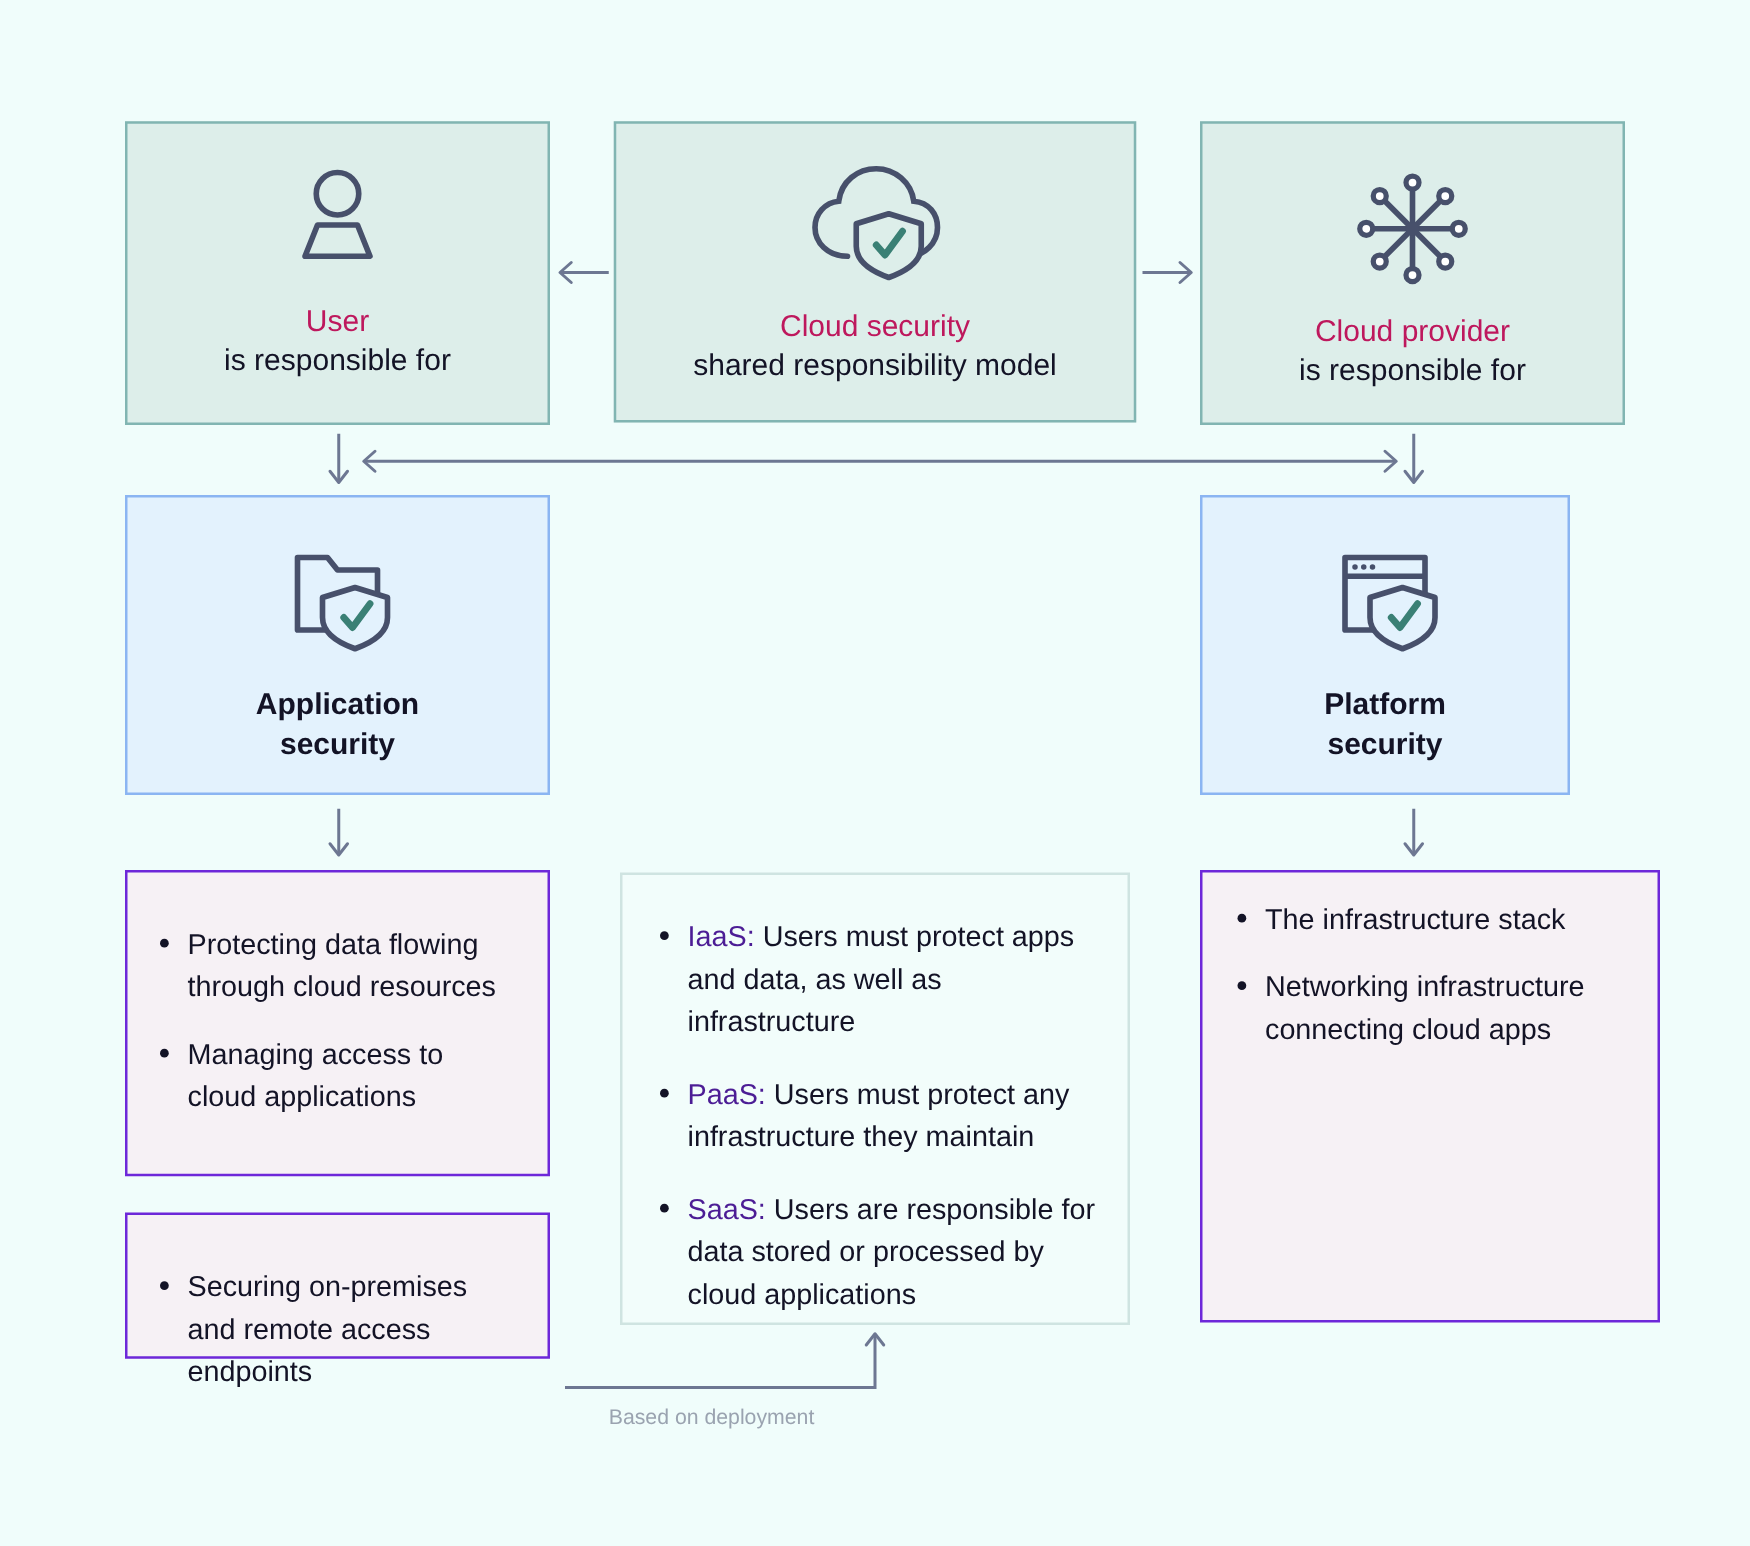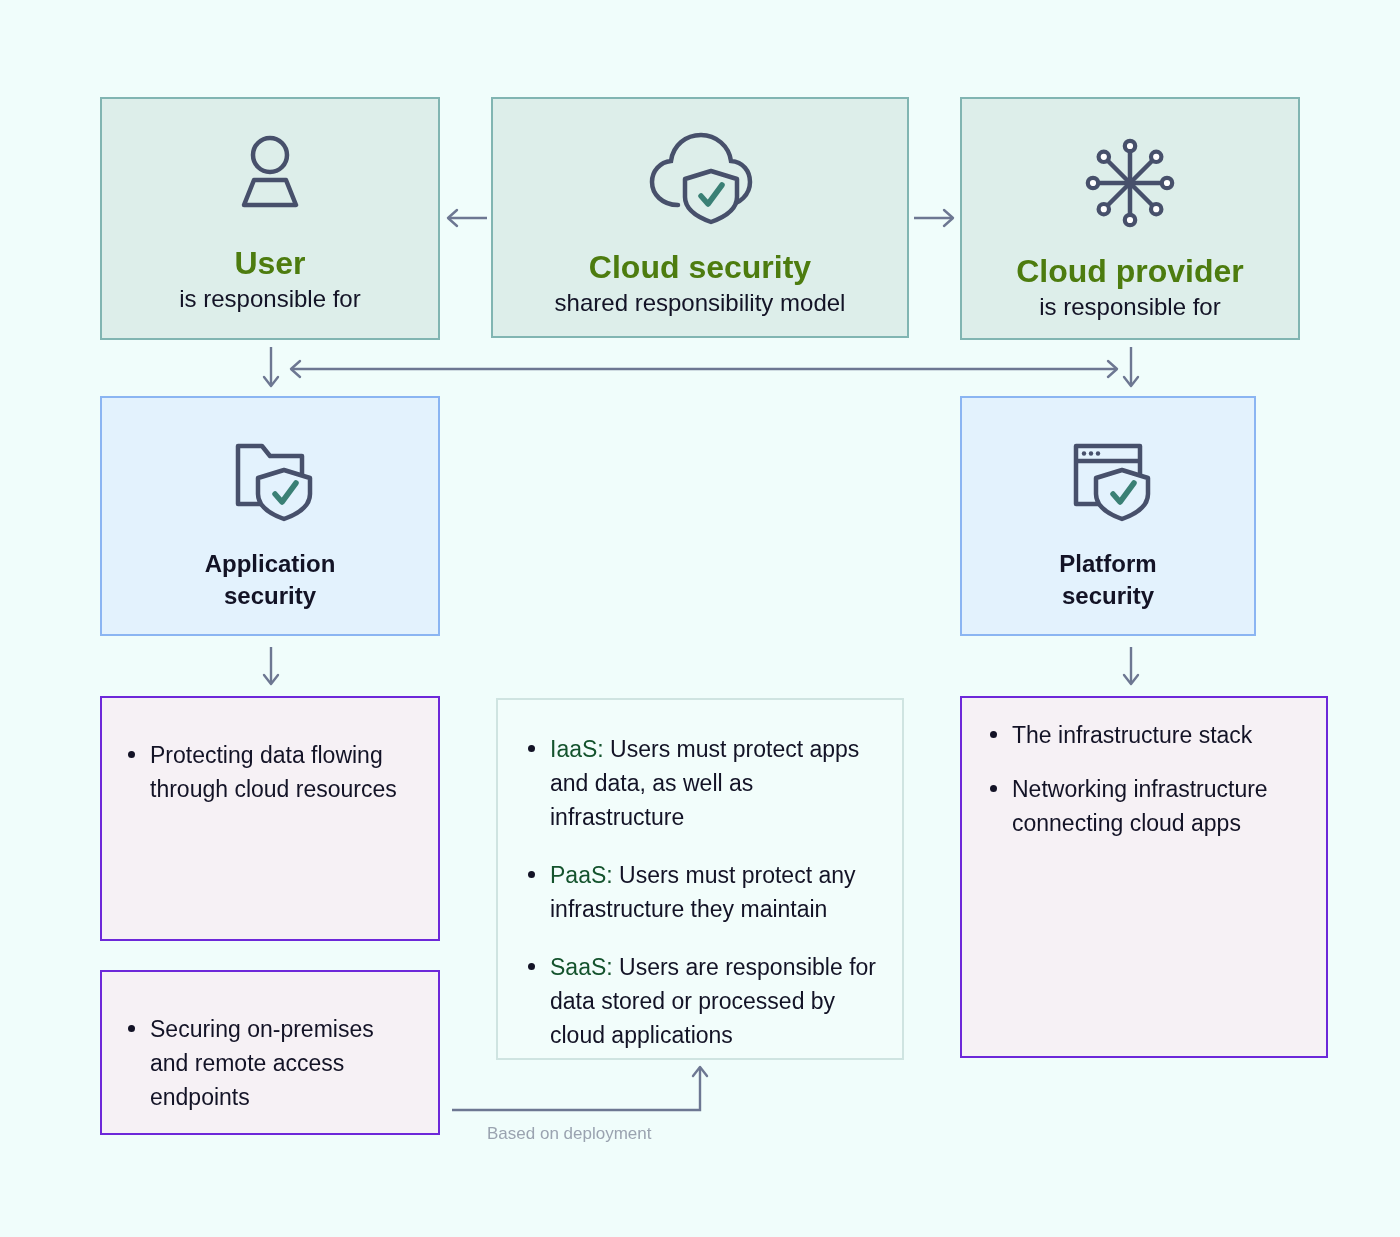--- a/index.html
+++ b/index.html
@@ -48,23 +48,23 @@
     display: flex;
     align-items: center;
     justify-content: center;
     width: 100%;
   }
   .title-row {
     text-align: center;
     line-height: 1.28;
   }
   .title-accent {
-    color: #4d7c0f;
-    font-size: 32px;
-    font-weight: 700;
+    color: #be185d;
+    font-size: 24px;
+    font-weight: 400;
     display: block;
   }
   .title-main {
     color: #131326;
     font-size: 24px;
     font-weight: 400;
     display: block;
   }
   .title-dark {
     color: #131326;
@@ -93,21 +93,21 @@
     content: "";
     position: absolute;
     left: 4px;
     top: 13px;
     width: 7px;
     height: 7px;
     border-radius: 50%;
     background: #131326;
   }
   .lbl {
-    color: #14532d;
+    color: #4c1d95;
   }
   .caption {
     position: absolute;
     font-size: 17px;
     color: #9aa3b0;
     white-space: nowrap;
   }
   svg { display: block; overflow: visible; }
 </style>
 </head>
@@ -252,24 +252,25 @@
   <div style="position:absolute; left:1120px; top:645px;">
     <svg width="22" height="46" viewBox="0 0 22 46" aria-hidden="true">
       <line x1="11" y1="2" x2="11" y2="38" stroke="#6d7792" stroke-width="2.4"></line>
       <polyline points="4,30 11,39 18,30" fill="none" stroke="#6d7792" stroke-width="2.4" stroke-linecap="round" stroke-linejoin="round"></polyline>
     </svg>
   </div>
 
   <div class="box box-pink" style="left:100px; top:696px; width:340px; height:245px; padding:40px 26px 0 22px;">
     <ul class="bullets">
       <li>Protecting data flowing through cloud resources</li>
+      <li>Managing access to cloud applications</li>
     </ul>
   </div>
 
-  <div class="box box-pink" style="left:100px; top:970px; width:340px; height:165px; padding:40px 26px 0 22px;">
+  <div class="box box-pink" style="left:100px; top:970px; width:340px; height:117px; padding:40px 26px 0 22px;">
     <ul class="bullets">
       <li>Securing on-premises and remote access endpoints</li>
     </ul>
   </div>
 
   <div class="box box-pale" style="left:496px; top:698px; width:408px; height:362px; padding:32px 26px 0 26px;">
     <ul class="bullets" style="line-height:1.5;">
       <li style="margin-bottom:24px;">
         <span class="lbl">IaaS:</span><span> Users must protect apps and data, as well as infrastructure</span>
       </li>

